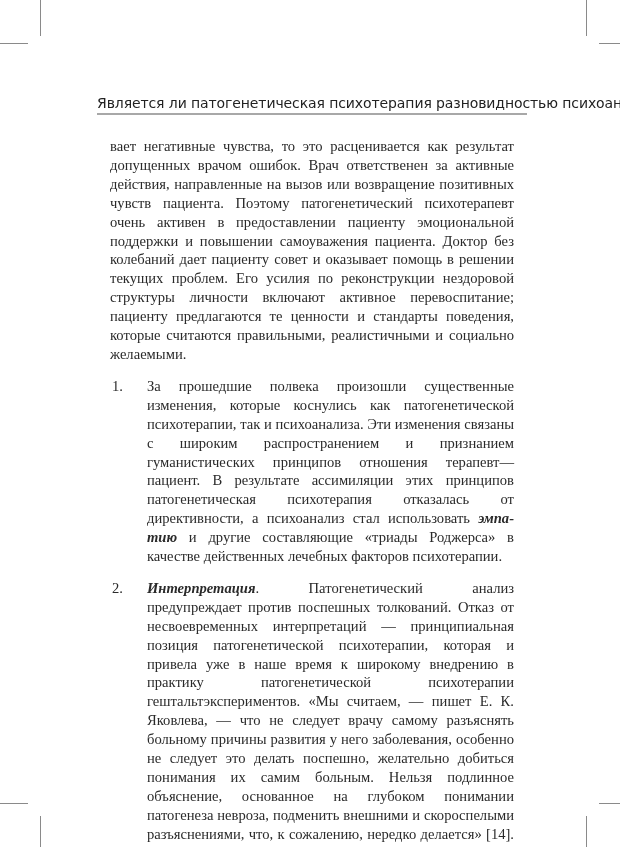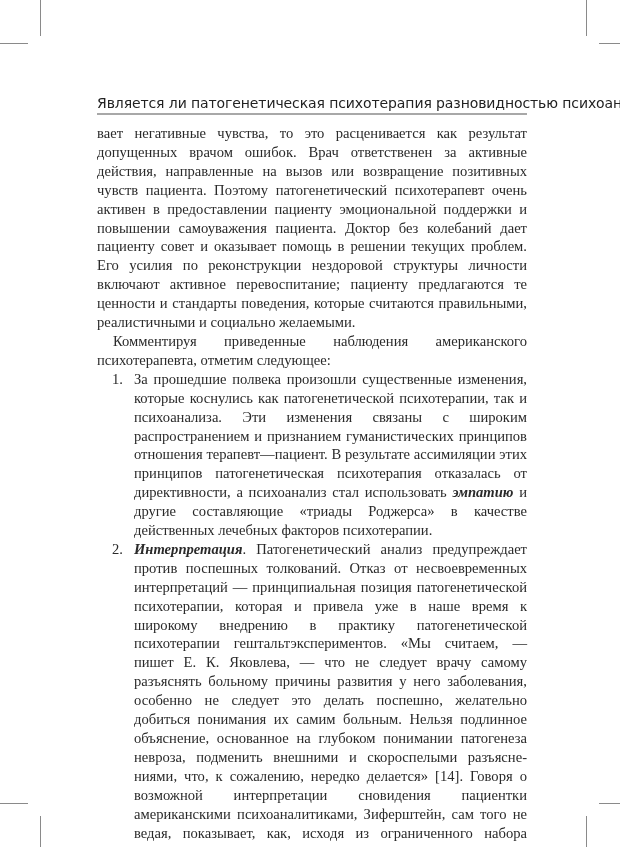--- a/index.html
+++ b/index.html
@@ -59,21 +59,21 @@
       position: absolute;
       left: 97px;
       top: 124px;
       width: 430px;
       font-size: 14.6px;
       line-height: 18.9px;
       text-align: justify;
       hyphens: manual;
     }
     .body-text p {
-      margin: 0;
+      margin: 13px;
     }
     .body-text p.indent {
       text-indent: 16px;
     }
     .list {
       margin: 0;
       padding: 0;
       list-style: none;
     }
     .list li {
@@ -104,21 +104,20 @@
 <div class="crop v" style="left:586px; top:816px; height:31px;"></div>
 
 <div class="running-head">
   <span class="title">Является ли патогенетическая психотерапия разновидностью психоанализа?</span>
   <span class="box"></span>
   <span class="page-num">79</span>
 </div>
 
 <div class="body-text">
   <p>вает негативные чувства, то это расценивается как результат допущенных врачом ошибок. Врач ответственен за активные действия, направленные на вызов или возвращение позитивных чувств пациента. Поэтому патогенети­ческий психотерапевт очень активен в предоставлении пациенту эмоцио­нальной поддержки и повышении самоуважения пациента. Доктор без коле­баний дает пациенту совет и оказывает помощь в решении текущих проблем. Его усилия по реконструкции нездоровой структуры личности включают активное перевоспитание; пациенту предлагаются те ценности и стандарты поведения, которые считаются правильными, реалистичными и социально желаемыми.</p>
-  <p class="indent">Комментируя приведенные наблюдения американского психотерапевта, отметим следующее:</p>
 
   <ol class="list">
     <li>
       <span class="num">1.</span>
       <p class="cont"><span>За прошедшие полвека произошли существенные изменения, которые коснулись как патогенетической психотерапии, так и психоанализа. Эти изменения связаны с широким распространением и признанием гуманистических принципов отношения терапевт—пациент. В резуль­тате ассимиляции этих принципов патогенетическая психотерапия отказалась от директивности, а психоанализ стал использовать </span><em>эмпа­тию</em><span> и другие составляющие «триады Роджерса» в качестве действен­ных лечебных факторов психотерапии.</span></p>
     </li>
     <li>
       <span class="num">2.</span>
       <p class="cont"><em>Интерпретация</em><span>. Патогенетический анализ предупреждает против по­спешных толкований. Отказ от несвоевременных интерпретаций — принципиальная позиция патогенетической психотерапии, которая и привела уже в наше время к широкому внедрению в практику патоге­нетической психотерапии гештальтэкспериментов. «Мы считаем, — пишет Е. К. Яковлева, — что не следует врачу самому разъяснять боль­ному причины развития у него заболевания, особенно не следует это делать поспешно, желательно добиться понимания их самим больным. Нельзя подлинное объяснение, основанное на глубоком понимании патогенеза невроза, подменить внешними и скороспелыми разъясне­ниями, что, к сожалению, нередко делается» [14]. Говоря о возможной интерпретации сновидения пациентки американскими психоаналити­ками, Зиферштейн, сам того не ведая, показывает, как, исходя из огра­ниченного набора психоаналитических схем, психоаналитик «навязы­вает» пациенту определенное знание, связанное с переживаниями человека в раннем возрасте (например, открытие страха убийства ма­терью, во что пациентка должна поверить).</span></p>
     </li>

